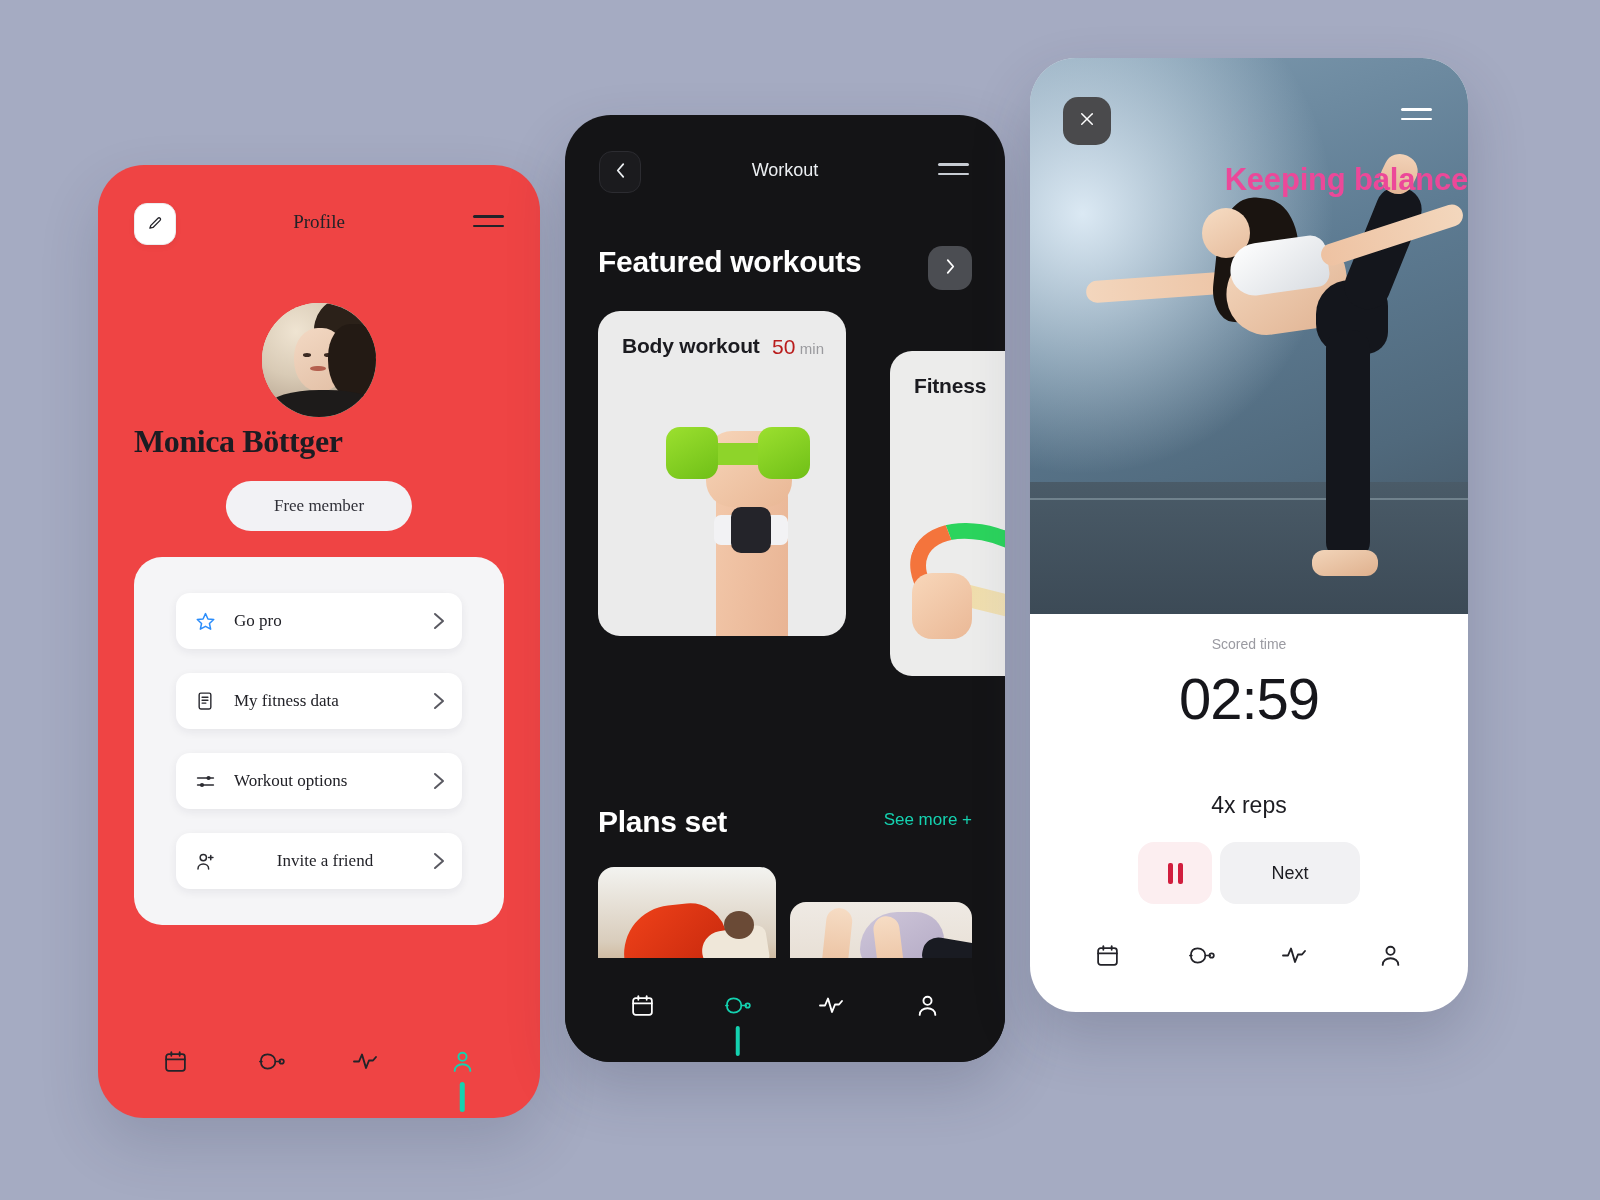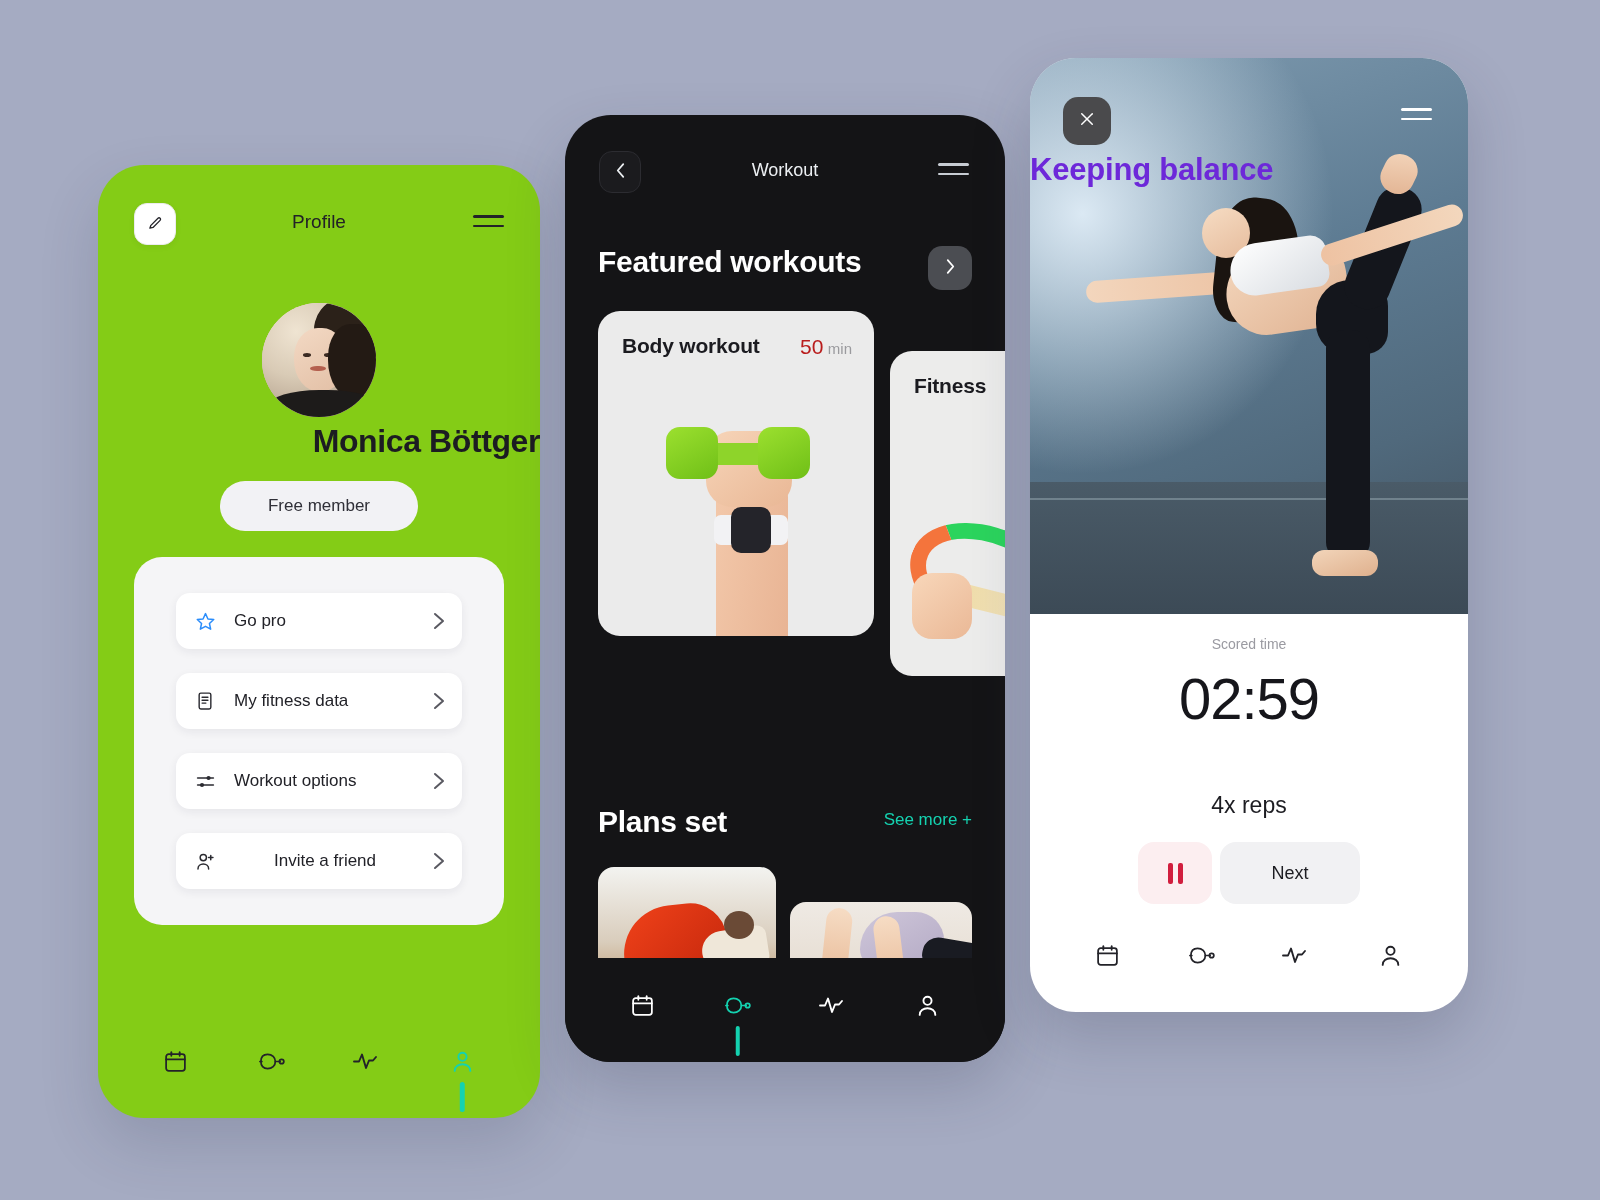--- a/index.html
+++ b/index.html
@@ -13,22 +13,23 @@
   
   .phone {
     position: absolute;
     border-radius: 46px;
     overflow: hidden;
   }
 
   
   #phone-profile {
     left: 98px; top: 165px; width: 442px; height: 953px;
-    background: #84cc16;
+    background: #ef4444;
     box-shadow: 0 26px 60px rgba(40,45,70,.16);
+    font-family: Liberation Serif, serif;
   }
   .pf-header {
     position: absolute; left: 0; top: 38px; width: 100%; height: 46px;
   }
   .edit-btn {
     position: absolute; left: 36px; top: 0;
     width: 42px; height: 42px; border-radius: 13px;
     background: #fff; border: 1px solid #ececef;
     display: flex; align-items: center; justify-content: center;
     box-shadow: 0 2px 6px rgba(0,0,0,.05);
@@ -82,22 +83,22 @@
   }
   .avatar .av-eye {
     position: absolute; top: 44%; width: 7%; height: 3.2%;
     background: #3b2a22; border-radius: 50%;
   }
   .avatar .av-eye.l { left: 36%; }
   .avatar .av-eye.r { left: 54%; }
 
   .pf-name {
     position: absolute; left: 0; top: 258px; width: 100%;
-    text-align: right; font-size: 32px; font-weight: 700;
-    color: #1c1c22; letter-spacing: -.4px;
+    text-align: left; font-size: 32px; font-weight: 700;
+    color: #1c1c22; letter-spacing: -.4px; padding-left: 36px;
   }
   .pf-badge {
     position: absolute; left: 50%; top: 316px; transform: translateX(-50%);
     background: #f2f2f5; border-radius: 28px;
     padding: 15px 48px; font-size: 17px; color: #303038;
   }
 
   .pf-menu {
     position: absolute; left: 36px; top: 392px;
     width: 370px; border-radius: 28px; background: #f5f5f7;
@@ -155,21 +156,21 @@
     position: absolute; left: 33px; font-size: 30px; font-weight: 700;
     color: #ffffff; letter-spacing: -.3px;
   }
   .arrow-btn {
     position: absolute; right: 33px; width: 44px; height: 44px;
     border-radius: 14px; background: #4b4d52;
     display: flex; align-items: center; justify-content: center;
   }
   .card-body {
     position: absolute; left: 33px; top: 196px;
-    width: 276px; height: 325px; border-radius: 22px;
+    width: 248px; height: 325px; border-radius: 22px;
     background: #ebebeb; overflow: hidden;
   }
   .card-fitness {
     position: absolute; left: 325px; top: 236px;
     width: 190px; height: 325px; border-radius: 22px;
     background: #ececeb; overflow: hidden;
   }
   .cw-title {
     position: absolute; left: 24px; top: 23px;
     font-size: 21px; font-weight: 700; color: #1b1b20; letter-spacing: -.2px;
@@ -303,22 +304,22 @@
     background: rgba(190,205,215,.35);
   }
   .close-btn {
     position: absolute; left: 33px; top: 39px; width: 48px; height: 48px;
     border-radius: 15px; background: #4a4a4c;
     display: flex; align-items: center; justify-content: center; z-index: 5;
   }
   .burger-white { z-index: 5; }
   .burger-white i { background: #ffffff; }
   .hero-title {
-    position: absolute; left: 0; top: 94px; width: 100%; text-align: left;
-    font-size: 31px; font-weight: 700; color: #6d28d9;
+    position: absolute; left: 0; top: 104px; width: 100%; text-align: right;
+    font-size: 31px; font-weight: 700; color: #ec4899;
     letter-spacing: -.2px; z-index: 4;
   }
   
   .yg { position: absolute; z-index: 3; }
   .yg-torso {
     left: 196px; top: 190px; width: 122px; height: 84px;
     background: linear-gradient(150deg,#f4d7bd,#e0b393);
     border-radius: 44px 30px 36px 40px; transform: rotate(-8deg);
   }
   .yg-top {

